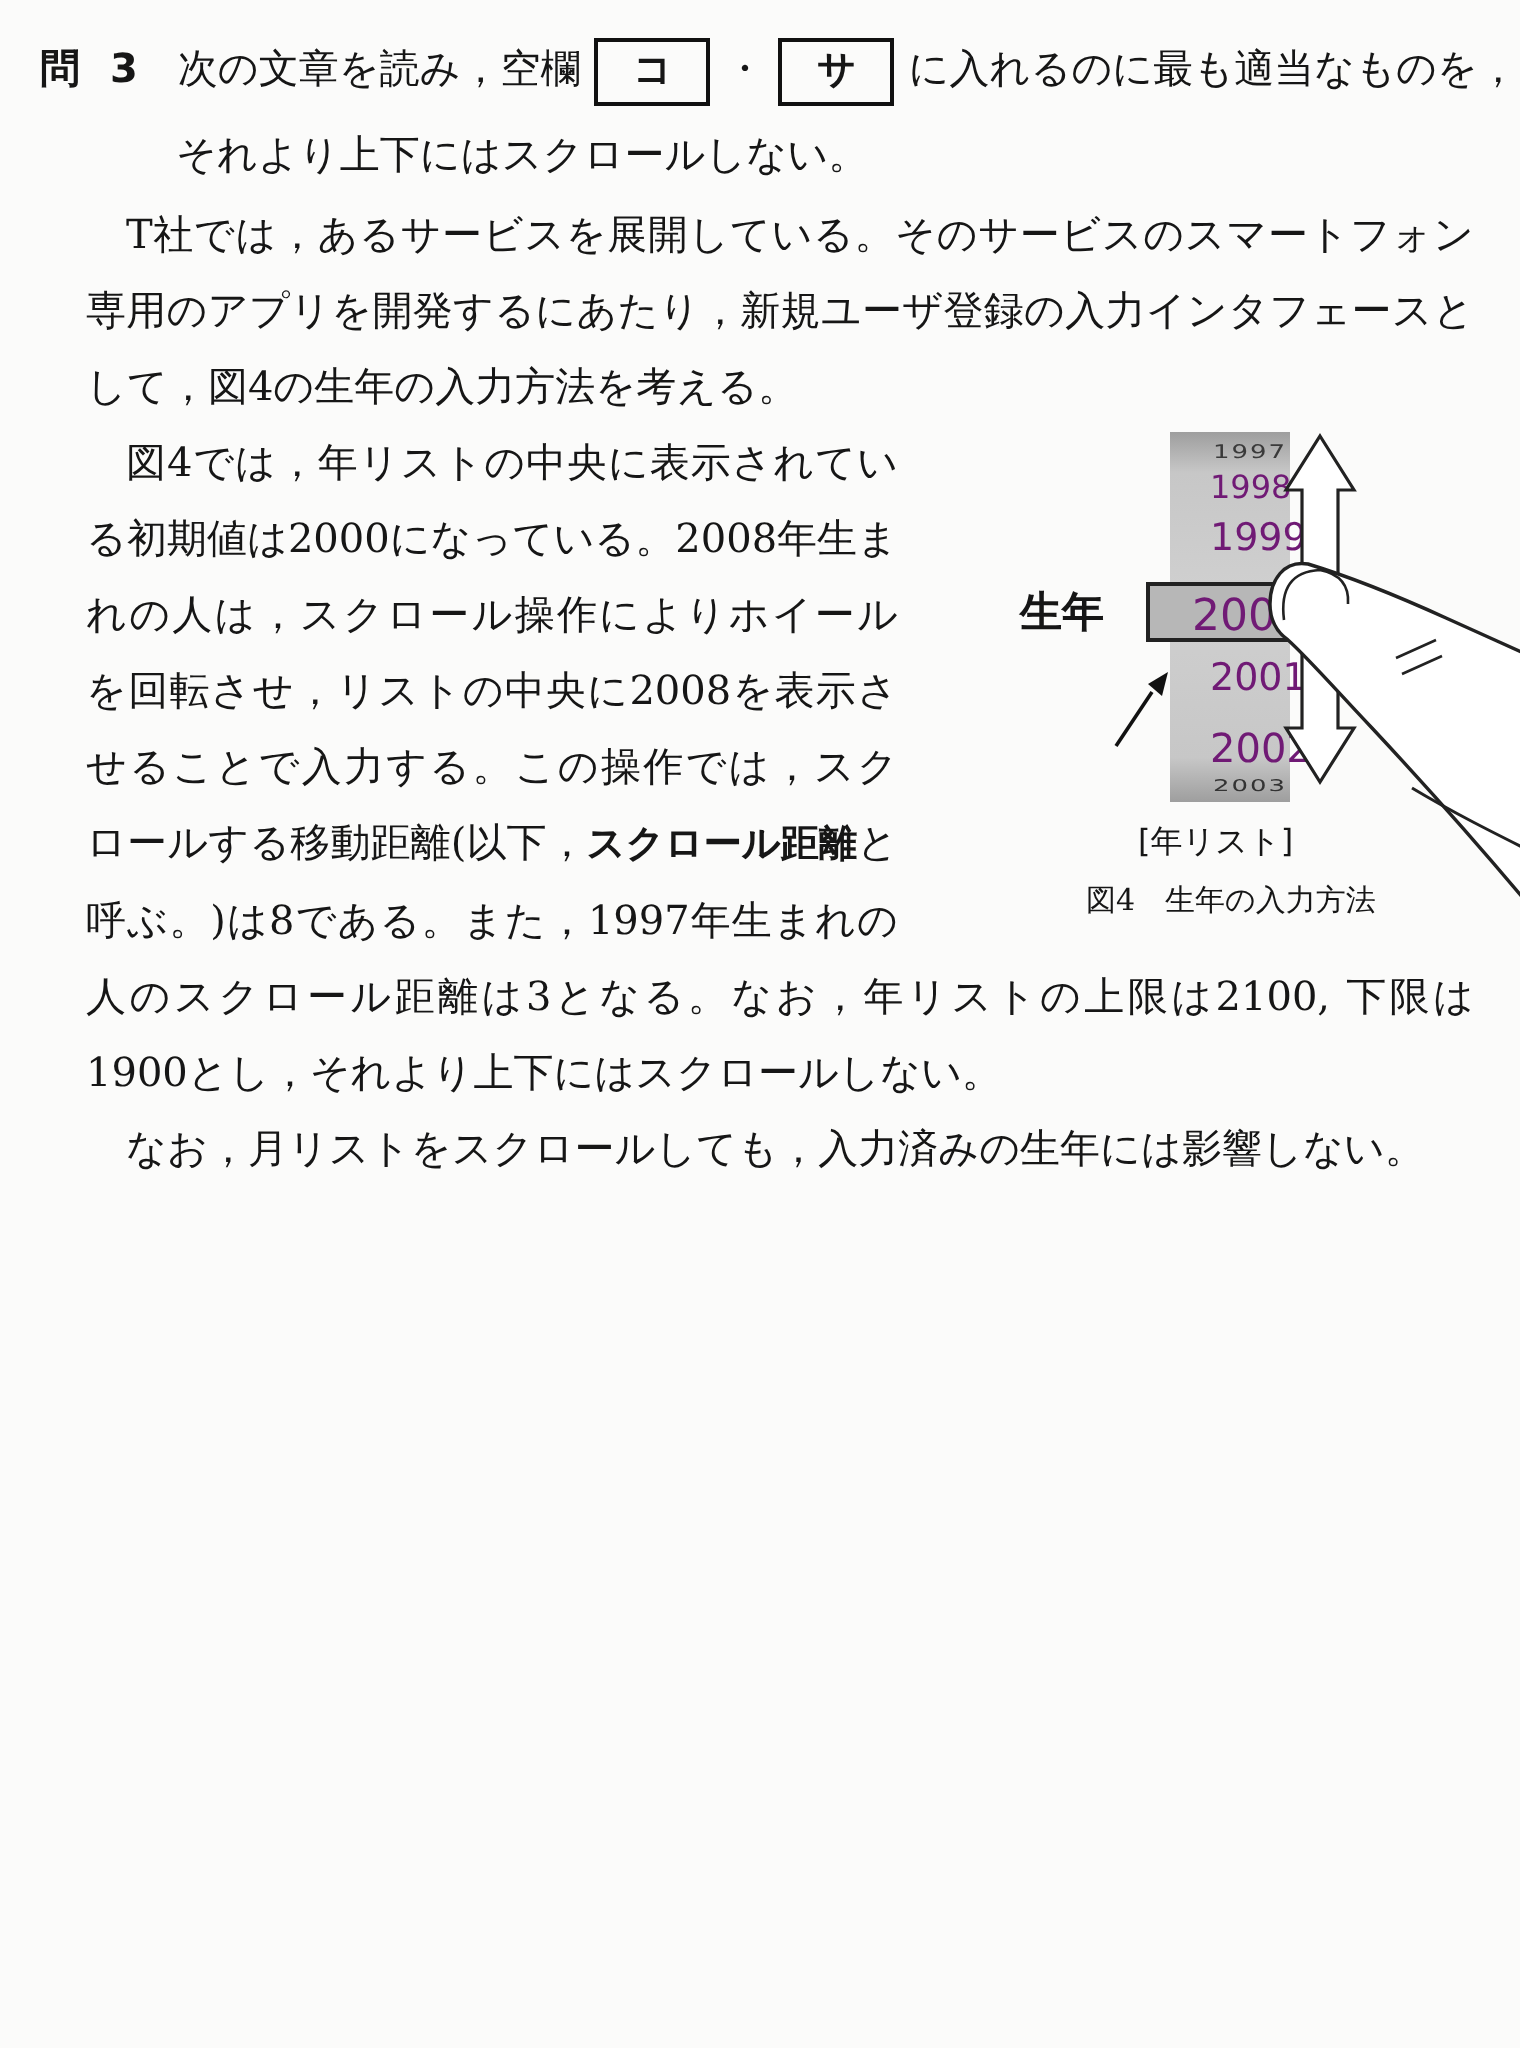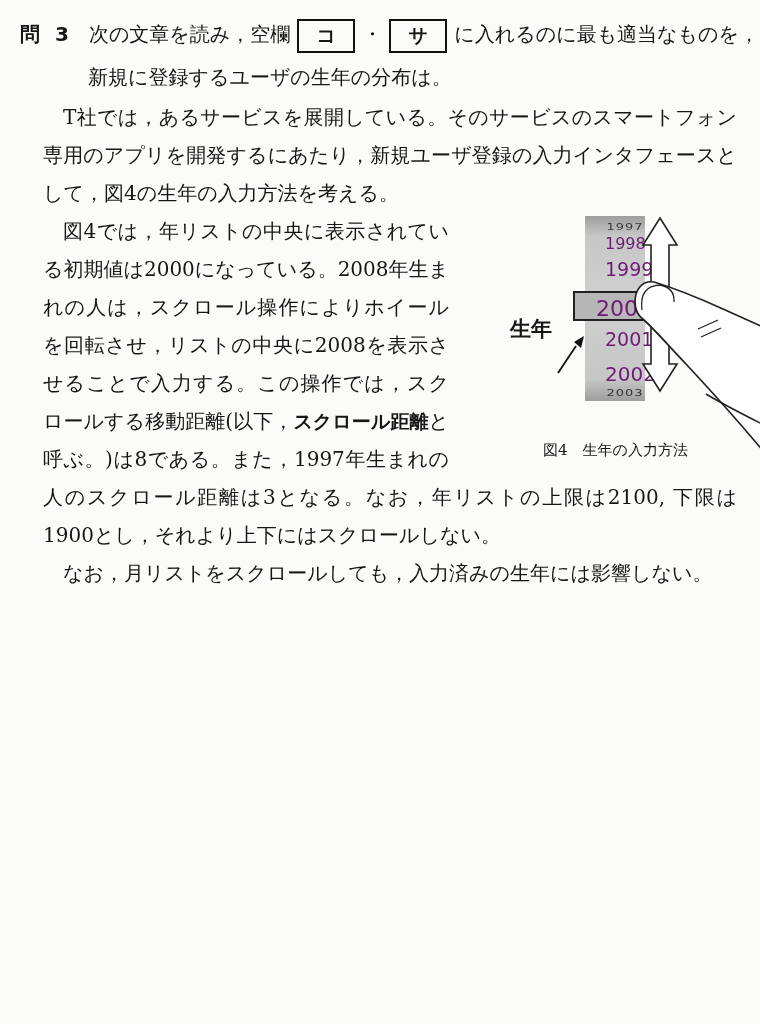--- a/index.html
+++ b/index.html
@@ -62,21 +62,21 @@
         font-family:"DejaVu Sans","Liberation Sans",sans-serif;
         color:#701a75; line-height:1; }
   .yr.y1997 { top:8px;   font-size:13px; transform:scaleY(.72); color:#3a3a3a; letter-spacing:1px;}
   .yr.y1998 { top:24px;  font-size:16px; }
   .yr.y1999 { top:48px;  font-size:19px; }
   .yr.y2000 { left:118px; width:82px; top:86px; font-size:22px; }
   .yr.y2001 { top:118px; font-size:19px; }
   .yr.y2002 { top:152px; font-size:20px; }
   .yr.y2003 { top:175px; font-size:13px; transform:scaleY(.62); color:#333; letter-spacing:1px;}
   .lbl-seinen {
-    left:35px; top:98px; font-size:21px;
+    left:35px; top:75px; font-size:21px;
     font-family:"DejaVu Sans","Liberation Sans",sans-serif; font-weight:bold;
   }
   .lbl-wheel {
     left:36px; top:158px; font-size:18px;
     font-family:"DejaVu Sans","Liberation Sans",sans-serif;
   }
   .lbl-list {
     left:94px; top:190px; font-size:16px;
     font-family:"DejaVu Sans","Liberation Sans",sans-serif;
   }
@@ -86,21 +86,21 @@
   .clear { clear:both; }
 </style>
 </head>
 <body>
 
 <div class="page">
 
   <div class="heading">
     <span class="q-label">問 3</span><span>次の文章を読み，空欄</span><span class="ansbox">コ</span><span>・</span><span class="ansbox">サ</span><span>に入れるのに最も適当なものを，</span>
   </div>
-  <div class="heading2">新規に登録するユーザの生年の分布は。</div>
+  <div class="heading2">それより上下にはスクロールしない。</div>
 
   <div class="content">
 
     <p class="para p1">
       <span>T社では，あるサービスを展開している。そのサービスのスマートフォン専用のアプリを開発するにあたり，新規ユーザ登録の入力インタフェースとして，図4の生年の入力方法を考える。</span>
     </p>
 
     <p class="para p2">
       
       <span class="figure4">
@@ -134,20 +134,21 @@
                      C 285,211 259,182 231,152
                      C 213,133 199,117 189,108
                      C 182,103 180,97 180,90
                      C 180,78 187,68 199,70 Z" fill="#ffffff" stroke="#222" stroke-width="1.7"></path>
             <path d="M 187,98 Q 184,74 205,73 Q 220,76 219,90" fill="none" stroke="#222" stroke-width="1.3"></path>
             <path d="M 243,117 L 263,108 M 246,125 L 266,116" fill="none" stroke="#222" stroke-width="1.3"></path>
             <path d="M 251,182 C 271,194 291,204 315,216" fill="none" stroke="#222" stroke-width="1.5"></path>
           </g>
         </svg>
 
+        <span class="abs lbl-list">[年リスト]</span>
         <span class="abs fig-caption">図4　生年の入力方法</span>
       </span>
 
       <span>図4では，年リストの中央に表示されている初期値は2000になっている。2008年生まれの人は，スクロール操作によりホイールを回転させ，リストの中央に2008を表示させることで入力する。この操作では，スクロールする移動距離(以下，</span><span class="gothic-bold">スクロール距離</span><span>と呼ぶ。)は8である。また，1997年生まれの人のスクロール距離は3となる。なお，年リストの上限は2100, 下限は1900とし，それより上下にはスクロールしない。</span>
     </p>
 
 
 
     <p class="para">
       <span>なお，月リストをスクロールしても，入力済みの生年には影響しない。</span>

